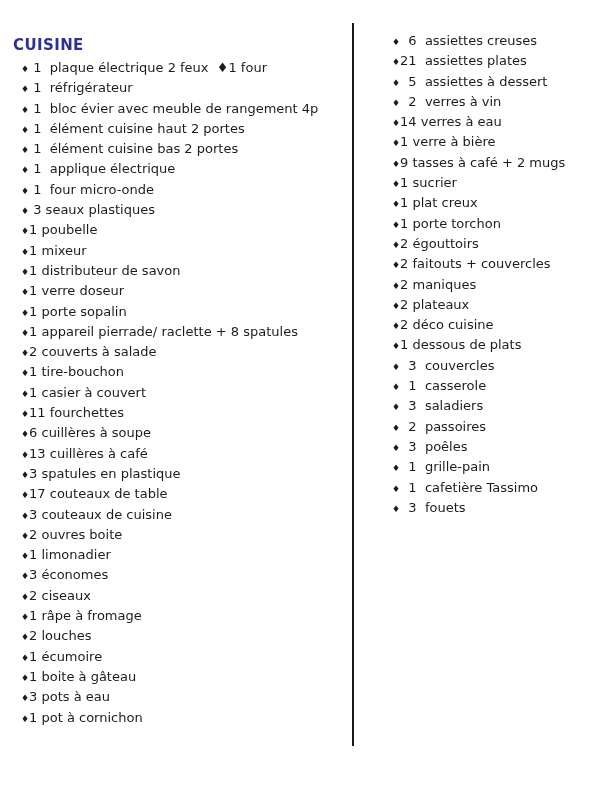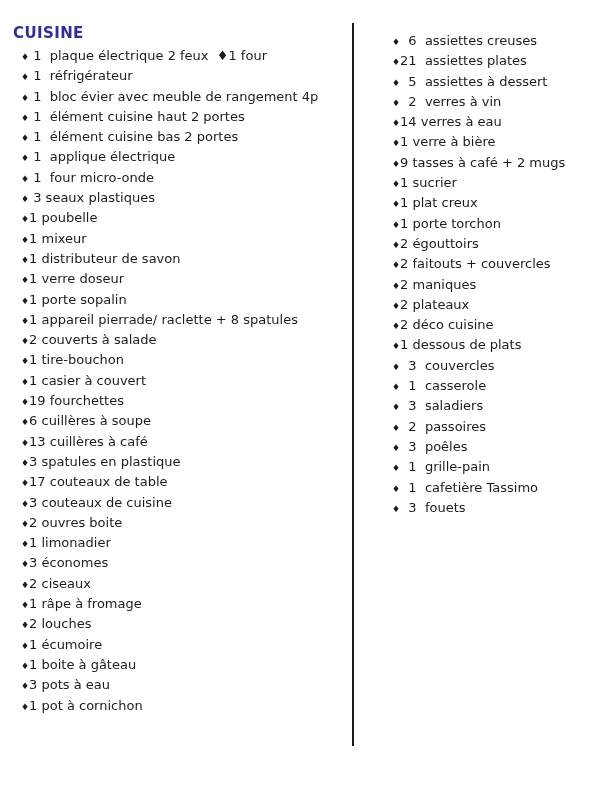--- a/index.html
+++ b/index.html
@@ -18,21 +18,21 @@
     --divider-color: #1a1a1a;
   }
   .sheet {
     position: absolute;
     inset: 0;
     background: #ffffff;
   }
   .col-left {
     position: absolute;
     left: 13px;
-    top: 24px;
+    top: 36px;
     width: 338px;
   }
   .col-right {
     position: absolute;
     left: 384px;
     top: 23px;
     width: 220px;
   }
   .heading {
     font-size: 15px;
@@ -85,21 +85,21 @@
         <div class="item"><span class="bullet">♦</span><span> 3 seaux plastiques</span></div>
         <div class="item"><span class="bullet">♦</span><span>1 poubelle</span></div>
         <div class="item"><span class="bullet">♦</span><span>1 mixeur</span></div>
         <div class="item"><span class="bullet">♦</span><span>1 distributeur de savon</span></div>
         <div class="item"><span class="bullet">♦</span><span>1 verre doseur</span></div>
         <div class="item"><span class="bullet">♦</span><span>1 porte sopalin</span></div>
         <div class="item"><span class="bullet">♦</span><span>1 appareil pierrade/ raclette + 8 spatules</span></div>
         <div class="item"><span class="bullet">♦</span><span>2 couverts à salade</span></div>
         <div class="item"><span class="bullet">♦</span><span>1 tire-bouchon</span></div>
         <div class="item"><span class="bullet">♦</span><span>1 casier à couvert</span></div>
-        <div class="item"><span class="bullet">♦</span><span>19 fourchettes</span></div>
+        <div class="item"><span class="bullet">♦</span><span>11 fourchettes</span></div>
         <div class="item"><span class="bullet">♦</span><span>6 cuillères à soupe</span></div>
         <div class="item"><span class="bullet">♦</span><span>13 cuillères à café</span></div>
         <div class="item"><span class="bullet">♦</span><span>3 spatules en plastique</span></div>
         <div class="item"><span class="bullet">♦</span><span>17 couteaux de table</span></div>
         <div class="item"><span class="bullet">♦</span><span>3 couteaux de cuisine</span></div>
         <div class="item"><span class="bullet">♦</span><span>2 ouvres boite</span></div>
         <div class="item"><span class="bullet">♦</span><span>1 limonadier</span></div>
         <div class="item"><span class="bullet">♦</span><span>3 économes</span></div>
         <div class="item"><span class="bullet">♦</span><span>2 ciseaux</span></div>
         <div class="item"><span class="bullet">♦</span><span>1 râpe à fromage</span></div>

